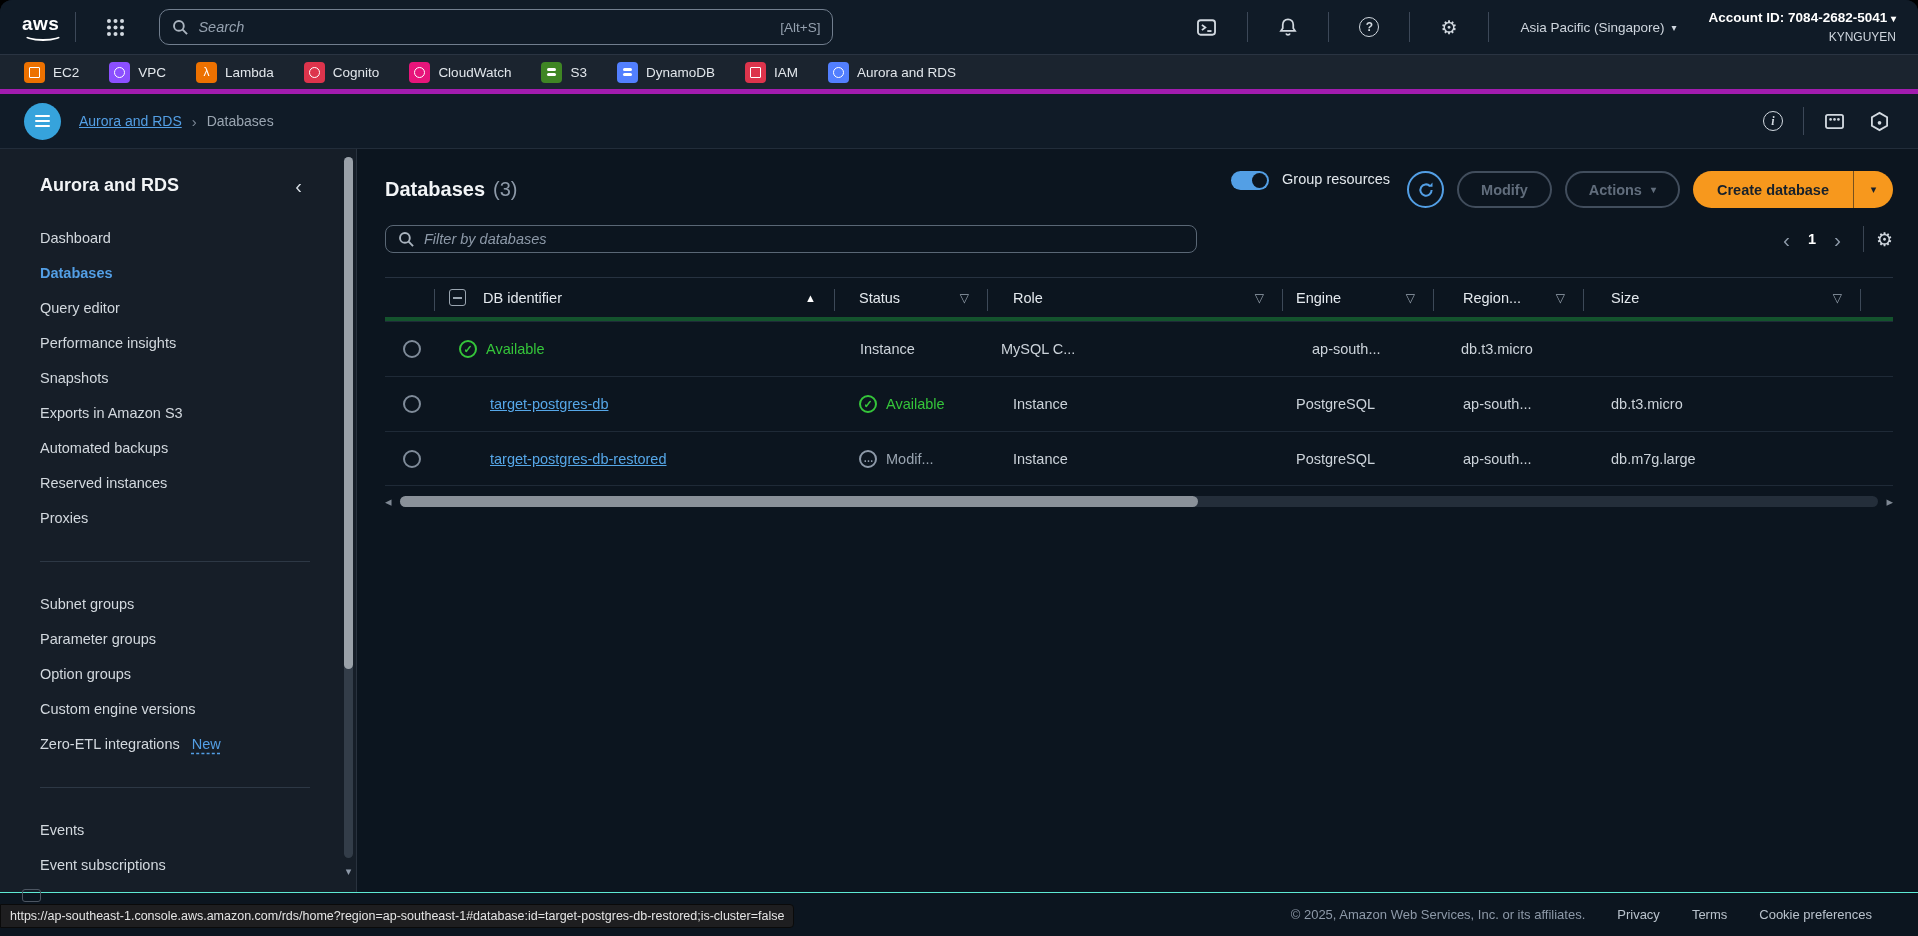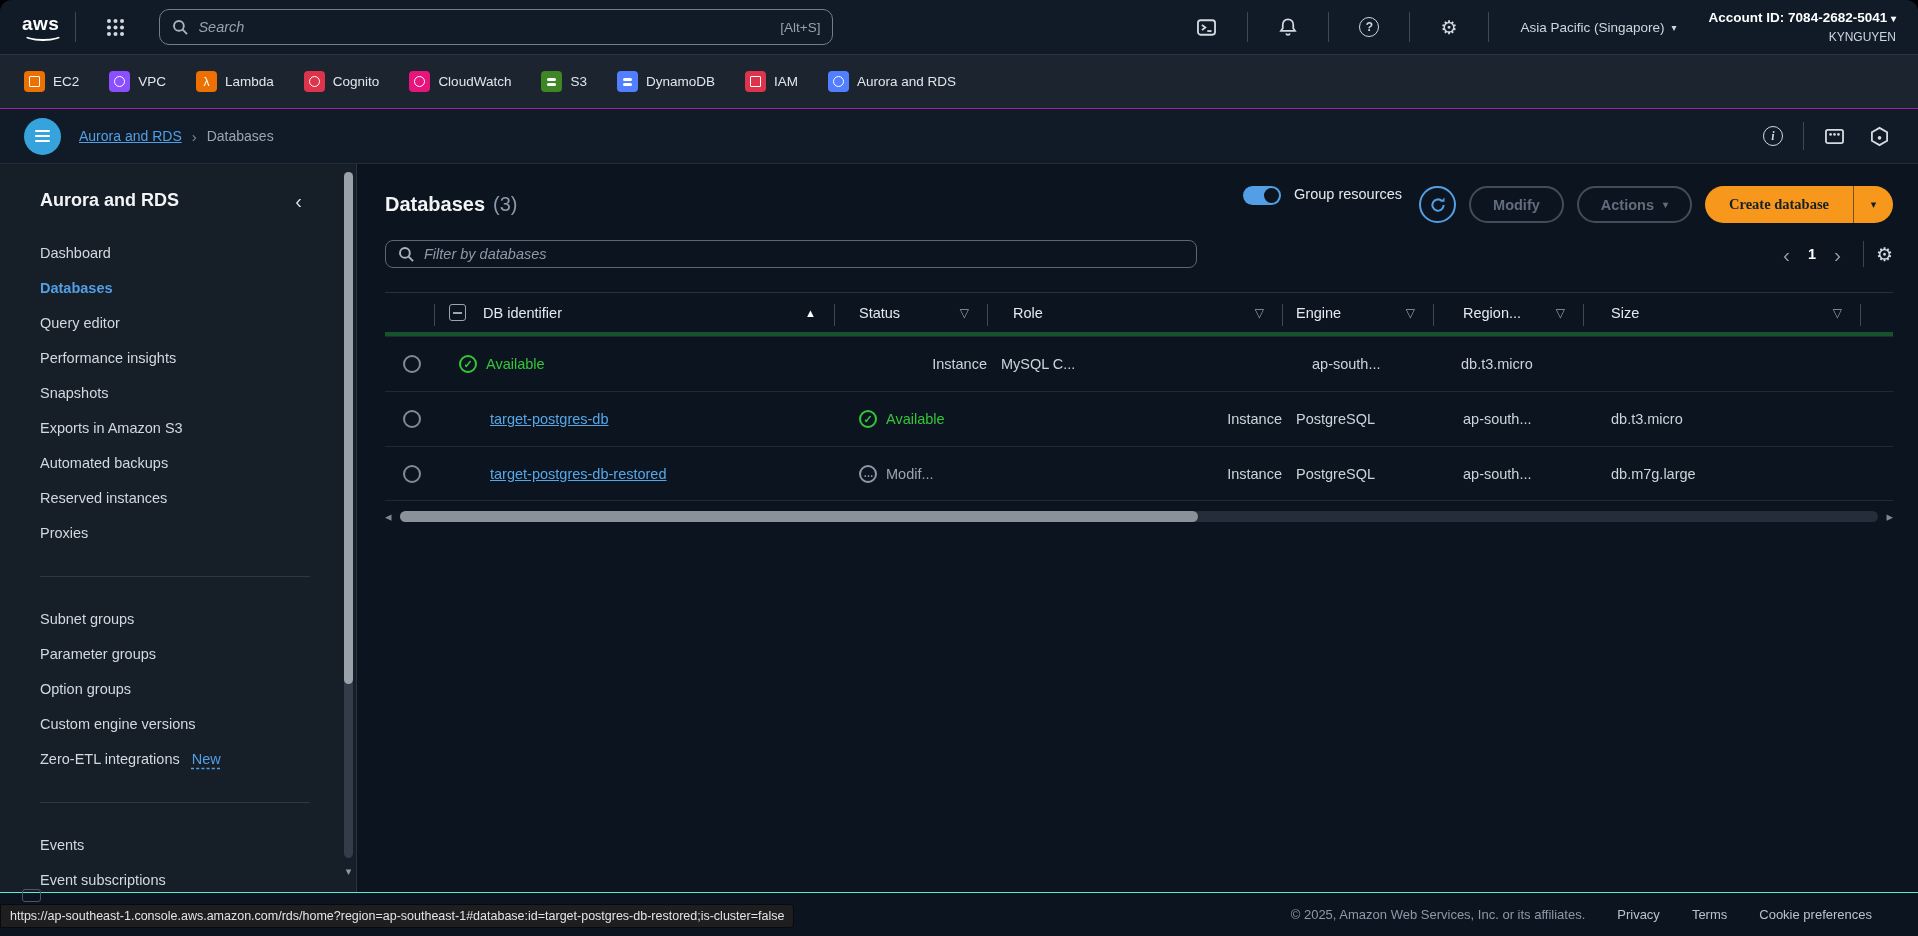--- a/index.html
+++ b/index.html
@@ -26,21 +26,21 @@
   .search-box input::placeholder { color:#95a1af; font-style:italic; }
   .kbd-hint { color:#95a1af; font-size:13.5px; flex:none; }
   .tb-right { margin-left:auto; display:flex; align-items:center; }
   .region-btn { display:flex; align-items:center; gap:7px; color:#cfd6de; font-size:13.5px; background:none; border:none; padding:0 16px; cursor:pointer; }
   .caret { font-size:10px; color:#cfd6de; }
   .account { margin-left:16px; text-align:right; line-height:1.5; cursor:pointer; }
   .account .id { color:#ffffff; font-weight:bold; font-size:13.5px; }
   .account .usr { color:#cfd6de; font-size:12px; }
 
   
-  .favbar { height:55px; background:#1b242f; border-top:1px solid #2a3442; border-bottom:1px solid #a21caf;
+  .favbar { height:40px; background:#1b242f; border-top:1px solid #2a3442; border-bottom:5px solid #a21caf;
     display:flex; align-items:center; padding:0 24px; gap:30px; flex:none; }
   .fav { display:flex; align-items:center; gap:8px; cursor:pointer; }
   .fav .ic { width:21px; height:21px; border-radius:4px; position:relative; display:flex; align-items:center; justify-content:center; color:#fff; font-size:12px; }
   .fav .ic.sq::after  { content:""; width:9px; height:9px; border:1.5px solid #fff; border-radius:1px; }
   .fav .ic.ci::after  { content:""; width:9px; height:9px; border:1.5px solid #fff; border-radius:50%; }
   .fav .ic.db::after  { content:""; width:9px; height:3px; border-radius:2px; background:#fff; box-shadow:0 5px 0 #fff; margin-top:-5px; }
   .fav .lbl { color:#e1e6eb; font-size:13.5px; }
 
   
   .crumbbar { height:55px; background:#101b27; border-bottom:1px solid #222d3a; display:flex; align-items:center; padding:0 24px; flex:none; }
@@ -77,21 +77,21 @@
   .h1 { font-size:20px; color:#f2f4f6; font-weight:bold; }
   .h1 .cnt { color:#8d99a8; font-weight:normal; margin-left:8px; }
   .controls { margin-left:auto; display:flex; align-items:flex-start; gap:13px; }
   .toggle { width:38px; height:19px; border-radius:10px; background:#539fe5; position:relative; border:none; cursor:pointer; flex:none; }
   .toggle::after { content:""; position:absolute; top:2px; right:2px; width:15px; height:15px; border-radius:50%; background:#0c151f; }
   .tgl-lbl { font-size:14.5px; color:#e3e8ed; margin-right:4px; }
   .refresh { width:37px; height:37px; border-radius:50%; border:2px solid #539fe5; background:none; color:#539fe5; display:flex; align-items:center; justify-content:center; cursor:pointer; flex:none; }
   .btn { height:37px; border-radius:19px; border:2px solid #414d5c; background:none; color:#616d7c; font-weight:bold; font-size:14.5px; padding:0 22px; display:flex; align-items:center; gap:9px; cursor:default; font-family:"Liberation Sans",sans-serif; }
   .btn .caret { color:#616d7c; }
   .split { display:flex; height:37px; cursor:pointer; }
-  .split .mainpart { background:#f7981d; color:#16202b; font-weight:bold; font-size:14.5px; border:none; border-radius:19px 0 0 19px; padding:0 24px; cursor:pointer; font-family:Liberation Serif, serif; }
+  .split .mainpart { background:#f7981d; color:#16202b; font-weight:bold; font-size:14.5px; border:none; border-radius:19px 0 0 19px; padding:0 24px; cursor:pointer; font-family:Liberation Sans, sans-serif; }
   .split .caretpart { background:#f7981d; border:none; border-left:1.5px solid rgba(12,21,31,.55); border-radius:0 19px 19px 0; width:40px; color:#16202b; font-size:11px; cursor:pointer; }
 
   .filter-row { margin-top:17px; display:flex; align-items:center; }
   .filter-box { width:812px; height:28px; border:1.5px solid #5a6775; border-radius:8px; display:flex; align-items:center; padding:0 12px; gap:9px; background:#0c151f; }
   .filter-box input { flex:1; background:transparent; border:none; outline:none; color:#d7dde3; font-size:14.5px; font-family:"Liberation Sans",sans-serif; }
   .filter-box input::placeholder { color:#8d99a8; font-style:italic; }
   .pager { margin-left:auto; display:flex; align-items:center; color:#8d99a8; }
   .pg-arrow { background:none; border:none; color:#8d99a8; font-size:21px; line-height:1; padding:0 10px; cursor:pointer; }
   .pg-num { color:#ffffff; font-weight:bold; font-size:14.5px; padding:0 8px; }
   .pg-div { width:1px; height:26px; background:#3a4553; margin:0 12px; }
@@ -99,21 +99,21 @@
 
   
   .tbl { margin-top:24px; --cols: 49px 400px 153px 295px 151px 150px 277px 1fr; }
   .trow { display:grid; grid-template-columns:var(--cols); align-items:center; }
   .thead { height:44px; border-top:1px solid #273240; border-bottom:4px solid #14532d; font-weight:normal; color:#e4e9ee; font-size:14.5px; }
   .hcell { position:relative; display:flex; align-items:center; height:100%; padding-right:18px; }
   .hcell.divl::before { content:""; position:absolute; left:0; top:11px; width:1px; height:22px; background:#3d4958; }
   .sort-asc { margin-left:auto; color:#ffffff; font-size:11px; }
   .sort-idle { margin-left:auto; color:#9aa5b1; font-size:12px; }
   .chk-dash { width:17px; height:17px; border:1.6px solid #9aa5b0; border-radius:3px; display:flex; align-items:center; justify-content:center; margin:0 17px 0 15px; cursor:pointer; flex:none; }
-  .chk-dash::after { content:""; width:9px; height:2px; background:#9aa5b0; } .p-st { padding-left:25px; } .p-ro { padding-left:26px;justify-content:flex-end; }
+  .chk-dash::after { content:""; width:9px; height:2px; background:#9aa5b0; } .p-st { padding-left:25px; } .p-ro { padding-left:26px; }
   .p-en { padding-left:14px; } .p-re { padding-left:30px; } .p-si { padding-left:28px; }
   .drow { height:55px; font-size:14.5px; color:#ccd3da; border-top:1px solid #1f2a37; }
   .drow:first-of-type { border-top:none; }
   .drow:last-of-type { border-bottom:1px solid #1f2a37; }
   .cell { display:flex; align-items:center; height:100%; }
   .radio { width:18px; height:18px; border:2px solid #7f8b99; border-radius:50%; background:none; margin-left:18px; cursor:pointer; flex:none; }
   .dblink { color:#56a7e8; text-decoration:underline; cursor:pointer; margin-left:56px; }
   .st-ic { width:18px; height:18px; border-radius:50%; border:2px solid; display:flex; align-items:center; justify-content:center; margin-right:9px; flex:none; font-weight:bold; }
   .st-ok { border-color:#35c53a; color:#35c53a; font-size:11px; }
   .st-txt-ok { color:#35c53a; }

